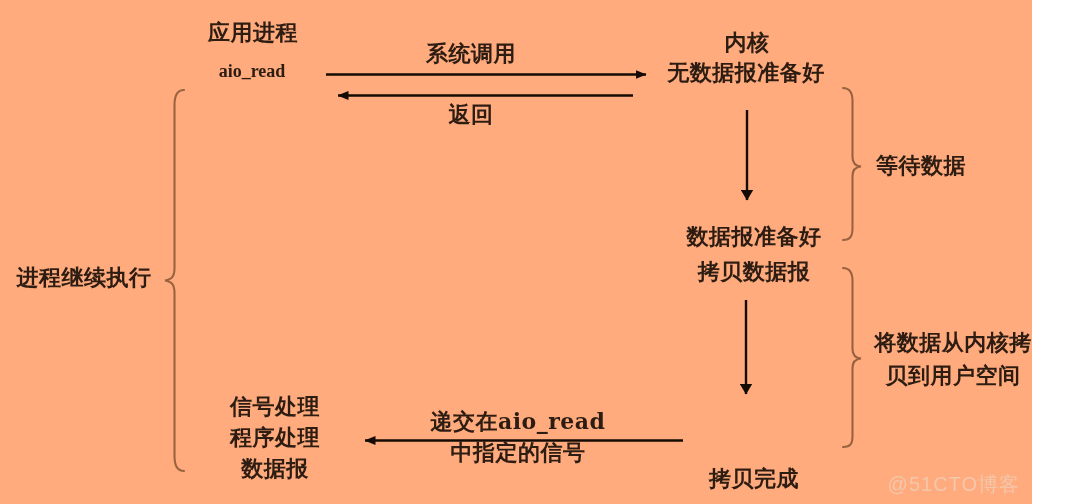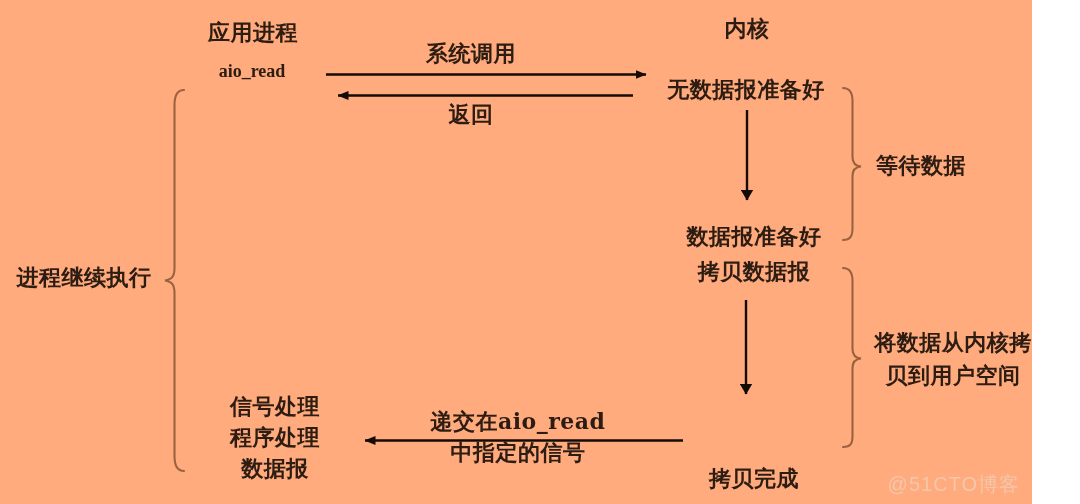--- a/index.html
+++ b/index.html
@@ -121,25 +121,25 @@
                L852.5,349
                C852.5,355 855,358 861,358.5
                C855,359 852.5,362 852.5,368
                L852.5,436
                C852.5,443 851,447 843,447"></path>
     </g>
   </svg>
 
   <div class="lbl cn ctr" style="left:253px; top:20px;">应用进程</div>
 
-  <div class="lbl cn ctr" style="left:747px; top:16px;">内核</div>
+  <div class="lbl cn ctr" style="left:747px; top:30px;">内核</div>
 
   <div class="lbl mono-ser ctr" style="left:252px; top:61px;">aio_read</div>
 
-  <div class="lbl cn ctr" style="left:746px; top:60px;margin-top:17px;">无数据报准备好</div>
+  <div class="lbl cn ctr" style="left:746px; top:60px;">无数据报准备好</div>
 
   <div class="lbl cn ctr" style="left:754px; top:224px;">数据报准备好</div>
 
   <div class="lbl cn ctr" style="left:754px; top:261px;font-family:Liberation Mono, monospace;">拷贝数据报</div>
 
   <div class="lbl cn ctr" style="left:754px; top:422px;margin-top:44px;">拷贝完成</div>
 
   <div class="lbl cn ctr" style="left:275px; top:394px;">信号处理</div>
 
   <div class="lbl cn ctr" style="left:275px; top:425px;">程序处理</div>

